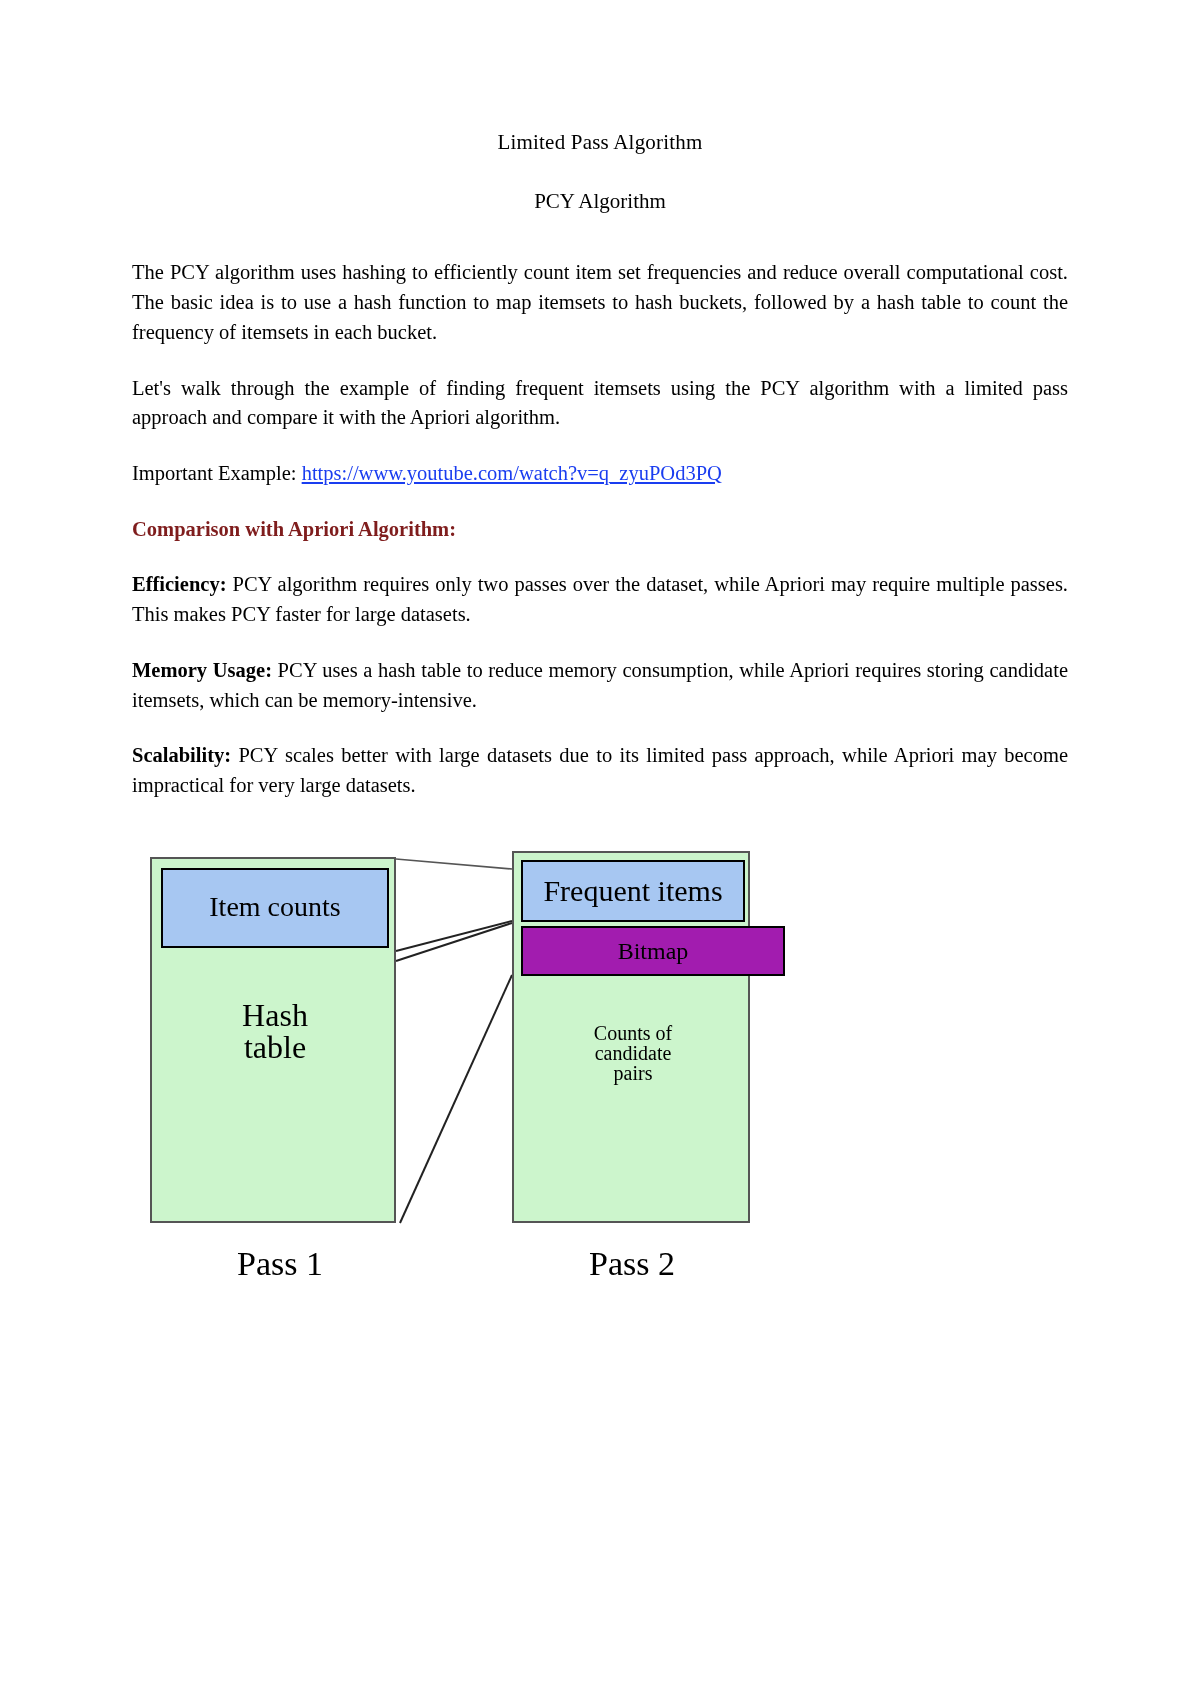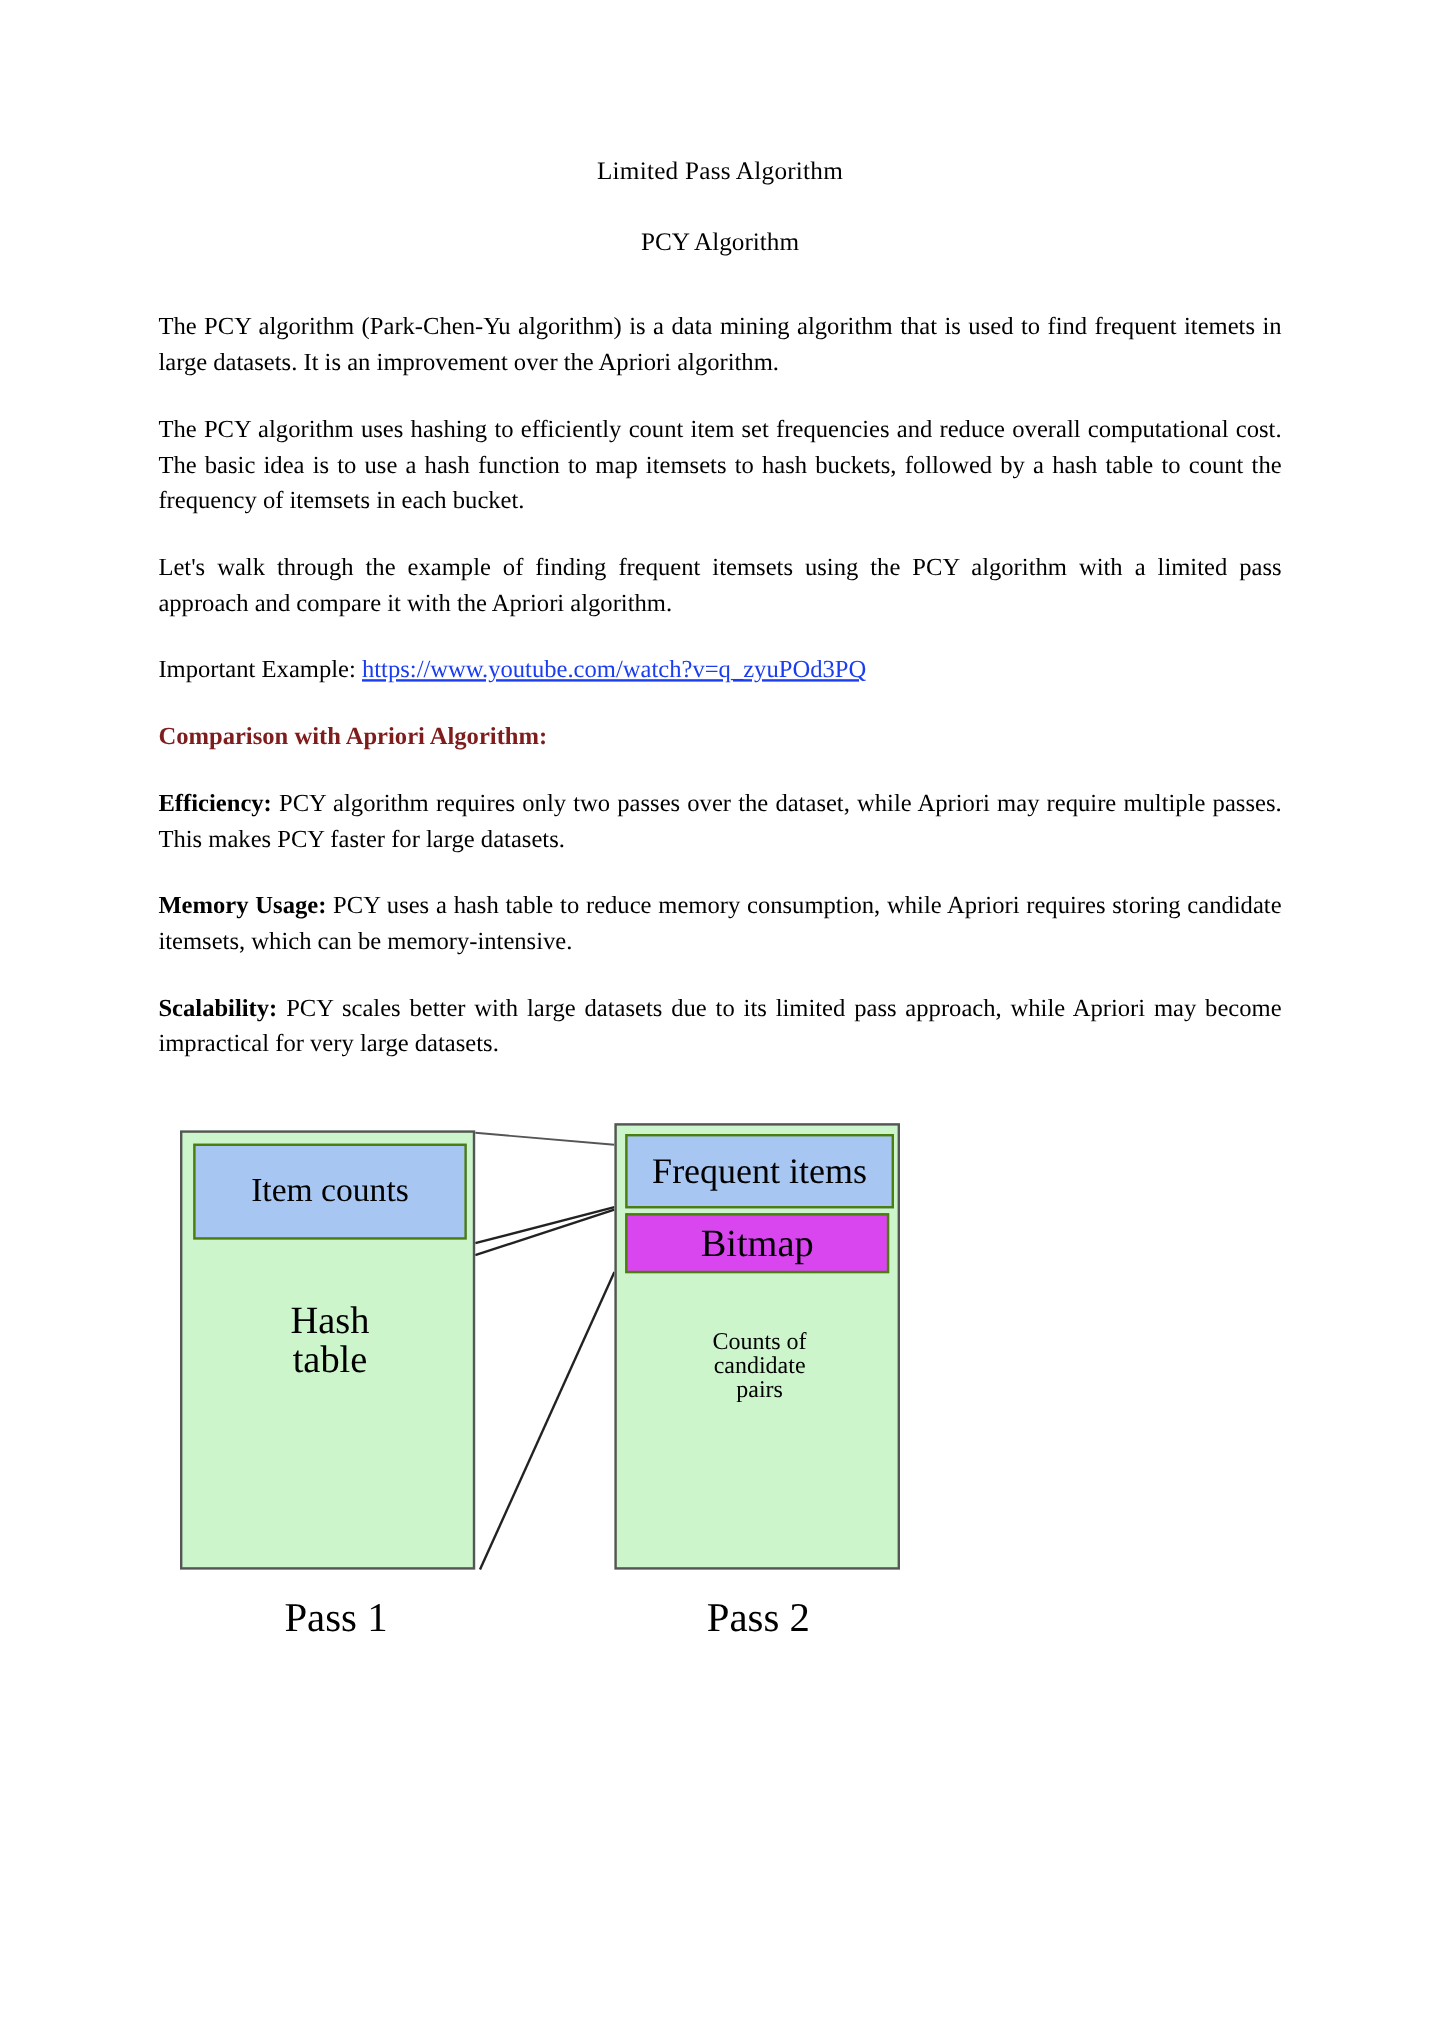--- a/index.html
+++ b/index.html
@@ -92,21 +92,21 @@
     top: 8px;
     width: 238px;
     height: 372px;
   }
   .inner-box {
     position: absolute;
     box-sizing: border-box;
     display: flex;
     align-items: center;
     justify-content: center;
-    border: 2px solid #4d7c0f;
+    border: 2px solid #000000;
     font-size: 29px;
     line-height: 1.1;
     white-space: nowrap;
     text-align: right;
   }
   .box-item-counts {
     background: #a7c7f2;
     left: 9px;
     top: 9px;
     width: 228px;
@@ -116,26 +116,26 @@
   }
   .box-frequent-items {
     background: #a7c7f2;
     left: 7px;
     top: 7px;
     width: 224px;
     height: 62px;
     font-size: 30px;
   }
   .box-bitmap {
-    background: #d946ef;
+    background: #a21caf;
     left: 7px;
     top: 73px;
-    width: 220px;
+    width: 264px;
     height: 50px;
-    font-size: 32px;
+    font-size: 24px;
   }
   .col-label {
     position: absolute;
     text-align: center;
     font-size: 32px;
     line-height: 1;
   }
   .label-hash-table {
     left: 9px;
     top: 140px;
@@ -168,21 +168,20 @@
 </style>
 </head>
 <body>
 
 <div class="page">
 
   <h1 class="doc-title">Limited Pass Algorithm</h1>
 
   <div class="doc-subtitle">PCY Algorithm</div>
 
-  <p class="body-par">The PCY algorithm (Park-Chen-Yu algorithm) is a data mining algorithm that is used to find frequent itemets in large datasets. It is an improvement over the Apriori algorithm.</p>
 
   <p class="body-par">The PCY algorithm uses hashing to efficiently count item set frequencies and reduce overall computational cost. The basic idea is to use a hash function to map itemsets to hash buckets, followed by a hash table to count the frequency of itemsets in each bucket.</p>
 
   <p class="body-par">Let's walk through the example of finding frequent itemsets using the PCY algorithm with a limited pass approach and compare it with the Apriori algorithm.</p>
 
   <p class="body-par loose"><span>Important Example: </span><a class="doc-link" href="#">https://www.youtube.com/watch?v=q_zyuPOd3PQ</a></p>
 
   <div class="section-heading">Comparison with Apriori Algorithm:</div>
 
   <p class="body-par"><span class="lead">Efficiency:</span><span> PCY algorithm requires only two passes over the dataset, while Apriori may require multiple passes. This makes PCY faster for large datasets.</span></p>

